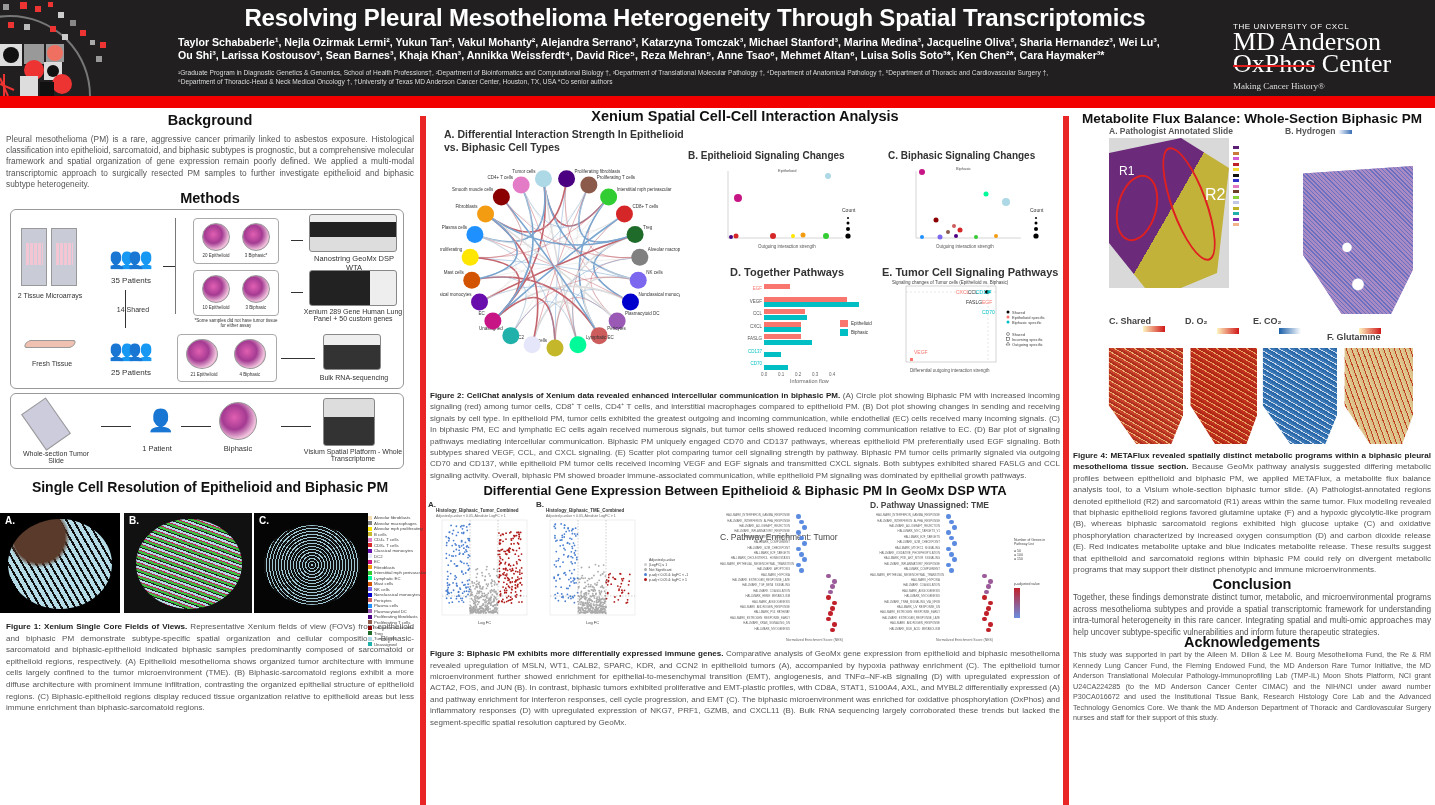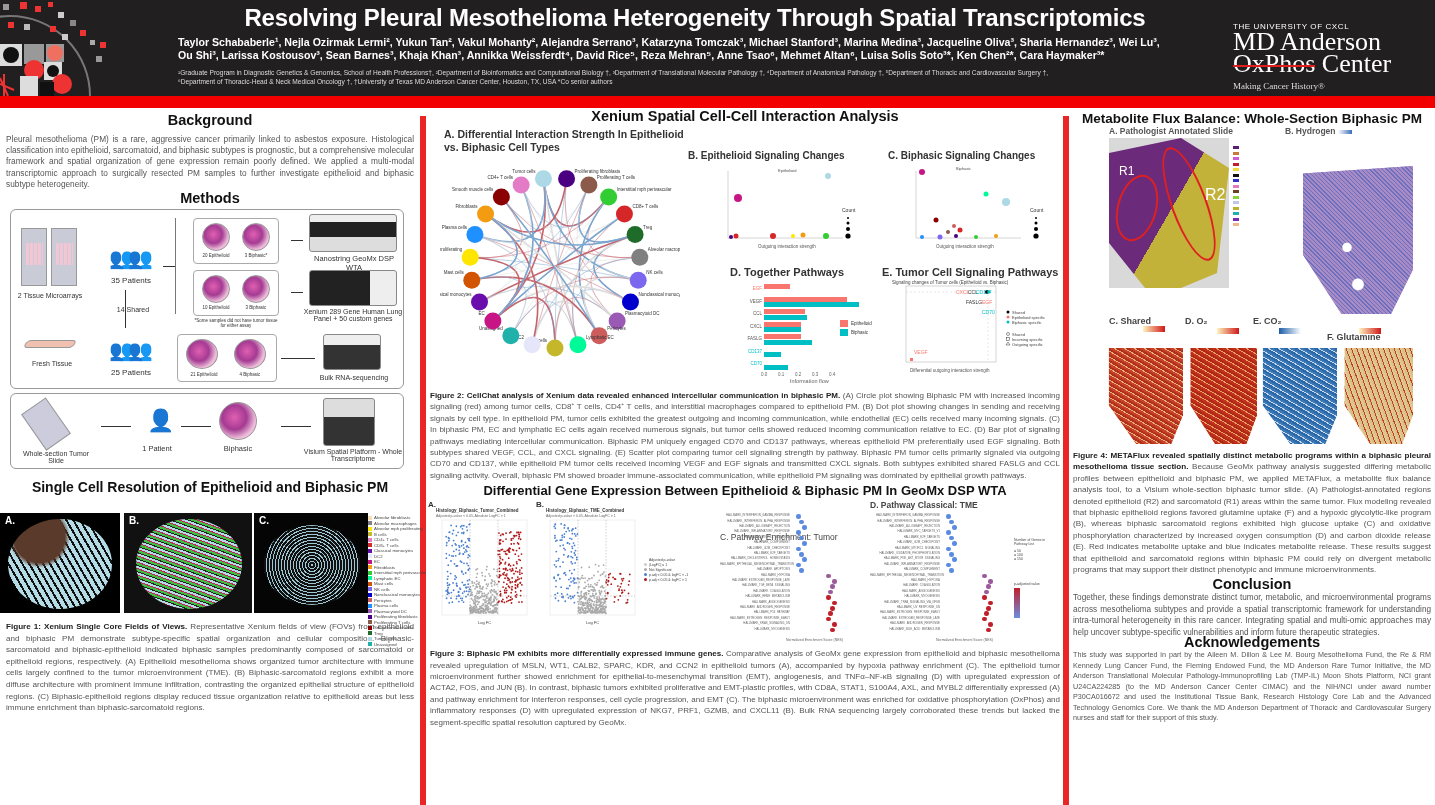--- a/index.html
+++ b/index.html
@@ -1540,21 +1540,21 @@
       </svg>
     <div style="position:absolute; left:214px; top:60px; font-size:3.5px; line-height:5px; color:#444;" id="volcanoLegend">
         <div><span style="display:inline-block;width:3px;height:3px;border-radius:50%;background:#fff;margin-right:2px;"></span><span>Adjusted p-value</span></div>
         <div><span style="display:inline-block;width:3px;height:3px;border-radius:50%;background:#ccc;margin-right:2px;"></span><span>|LogFC| ≤ 1</span></div>
         <div><span style="display:inline-block;width:3px;height:3px;border-radius:50%;background:#aaa;margin-right:2px;"></span><span>Not Significant</span></div>
         <div><span style="display:inline-block;width:3px;height:3px;border-radius:50%;background:#4a7fd0;margin-right:2px;"></span><span>p.adj &lt; 0.05 &amp; logFC &lt; -1</span></div>
         <div><span style="display:inline-block;width:3px;height:3px;border-radius:50%;background:#b01818;margin-right:2px;"></span><span>p.adj &lt; 0.05 &amp; logFC &gt; 1</span></div>
       </div>
 
     <div style="position:absolute; left:290px; top:2px; font-size:8.5px; font-weight:normal; color:#444;margin-top:32px;">C. Pathway Enrichment: Tumor</div>
-    <div style="position:absolute; left:440px; top:2px; font-size:8.5px; font-weight:bold; color:#444;">D. Pathway Classical: TME</div>
+    <div style="position:absolute; left:440px; top:2px; font-size:8.5px; font-weight:bold; color:#444;">D. Pathway Unassigned: TME</div>
     <div style="position:absolute; left:290px; top:14px; width:130px; height:136px;" id="pathC">
         <div class="tick" style="left: 0px; top: 1px; width: 70px; text-align: right; font-size: 2.8px;">HALLMARK_INTERFERON_GAMMA_RESPONSE</div>
         <div style="position: absolute; left: 76px; top: 2px; width: 4.5px; height: 4.5px; border-radius: 50%; background: rgb(91, 139, 224);"></div>
         <div class="tick" style="left: 0px; top: 6.4px; width: 70px; text-align: right; font-size: 2.8px;">HALLMARK_INTERFERON_ALPHA_RESPONSE</div>
         <div style="position: absolute; left: 79px; top: 7.4px; width: 4.5px; height: 4.5px; border-radius: 50%; background: rgb(91, 139, 224);"></div>
         <div class="tick" style="left: 0px; top: 11.8px; width: 70px; text-align: right; font-size: 2.8px;">HALLMARK_ALLOGRAFT_REJECTION</div>
         <div style="position: absolute; left: 82px; top: 12.8px; width: 4.5px; height: 4.5px; border-radius: 50%; background: rgb(91, 139, 224);"></div>
         <div class="tick" style="left: 0px; top: 17.2px; width: 70px; text-align: right; font-size: 2.8px;">HALLMARK_INFLAMMATORY_RESPONSE</div>
         <div style="position: absolute; left: 76px; top: 18.2px; width: 4.5px; height: 4.5px; border-radius: 50%; background: rgb(91, 139, 224);"></div>
         <div class="tick" style="left: 0px; top: 22.6px; width: 70px; text-align: right; font-size: 2.8px;">HALLMARK_MTORC1_SIGNALING</div>

